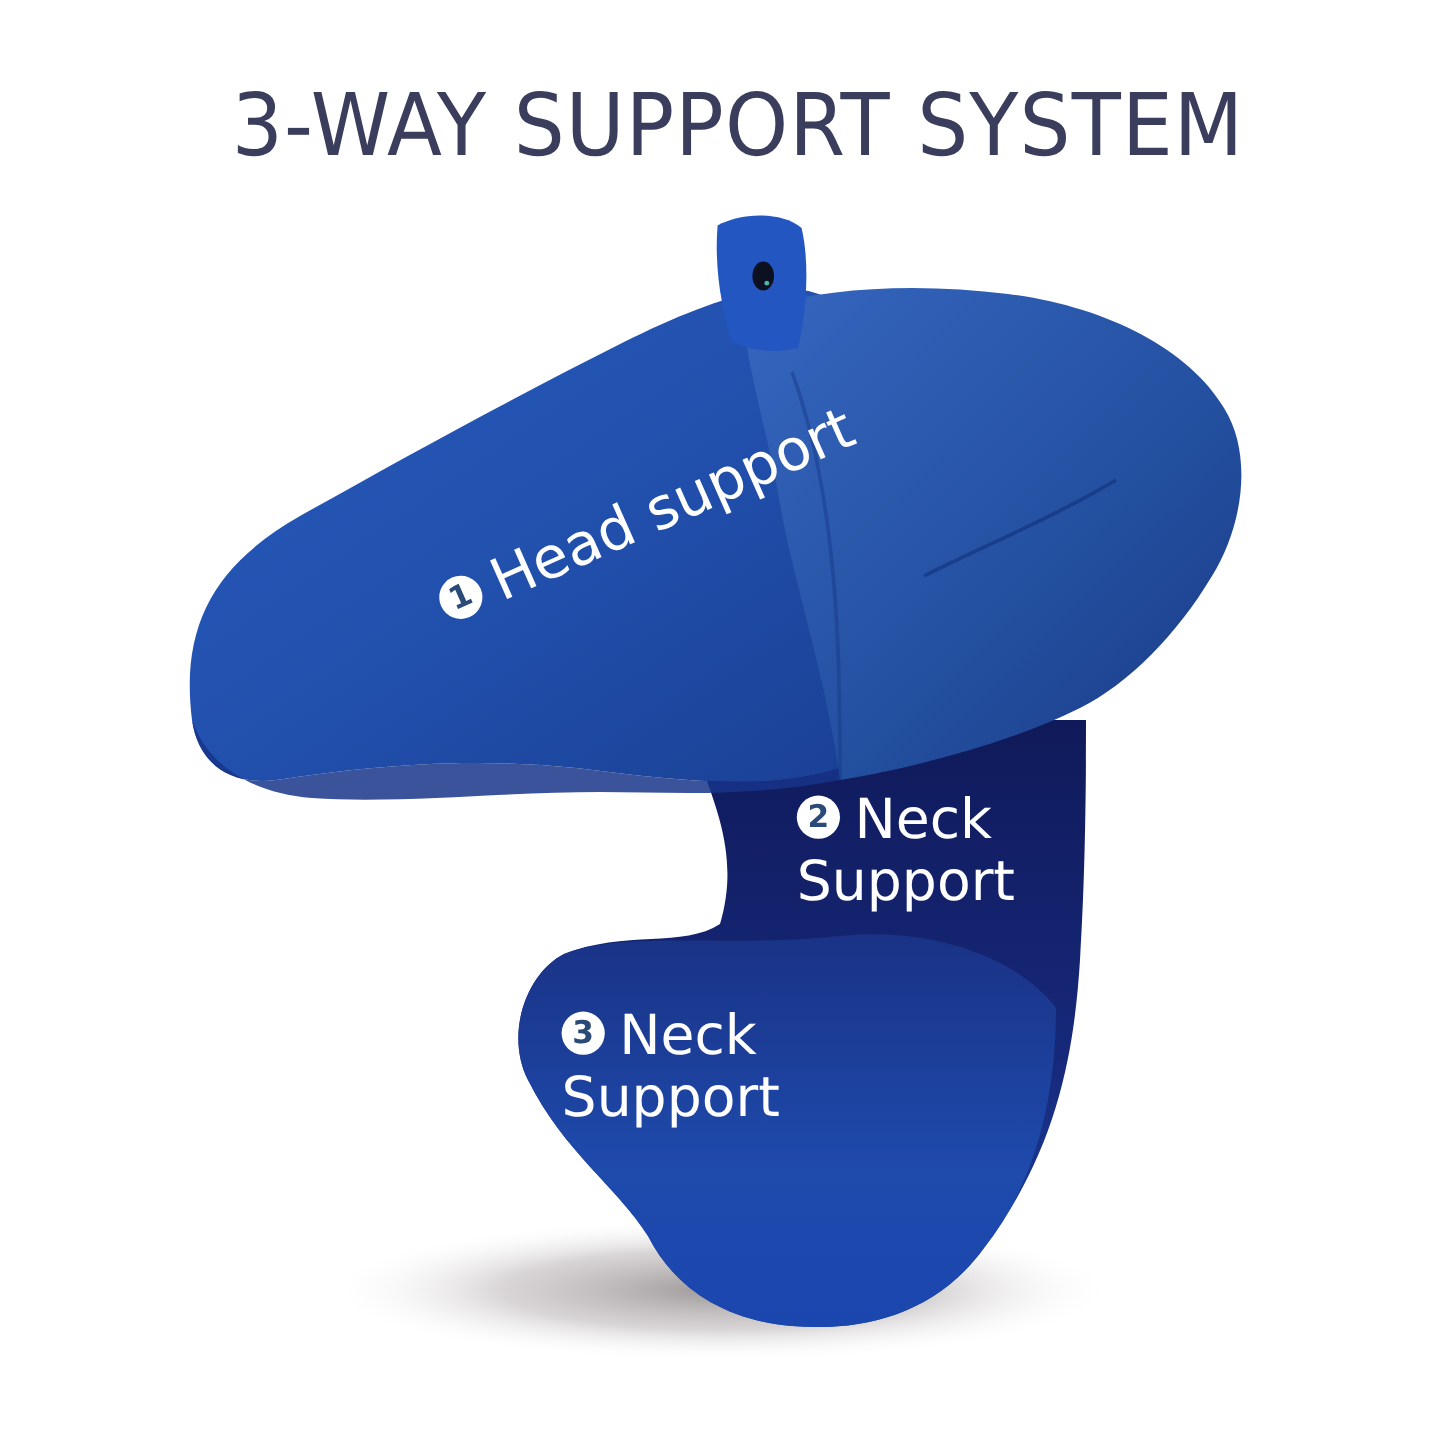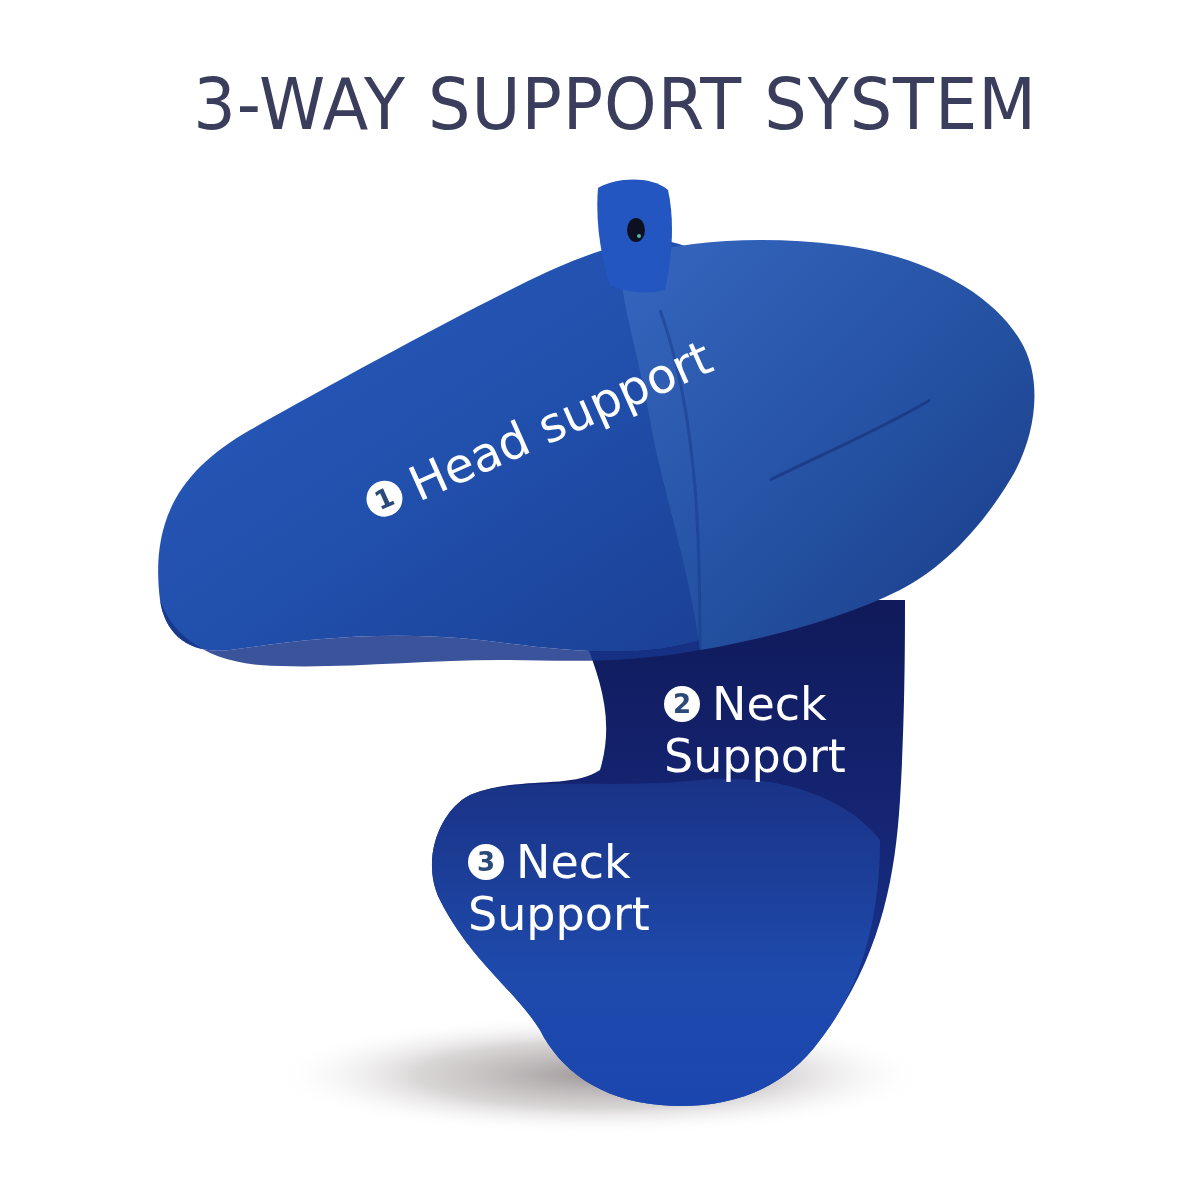--- a/index.html
+++ b/index.html
@@ -21,21 +21,21 @@
     .badge {
       display: inline-flex; align-items: center; justify-content: center;
       width: 36px; height: 36px; border-radius: 50%; background: #ffffff;
       color: #2b4a78; font-weight: bold; font-size: 26px; vertical-align: middle;
       margin-right: 12px; position: relative; top: -4px;
     }
     .label-head {
       left: 368px; top: 482px; font-size: 48px; transform-origin: 0 50%;
       transform: rotate(-24deg);
     }
-    .label-neck { left: 664px; top: 656px; font-size: 46px; line-height: 52px; margin-top: 22px; }
+    .label-neck { left: 664px; top: 656px; font-size: 46px; line-height: 52px; }
     .label-chin { left: 468px; top: 836px; font-size: 46px; line-height: 52px; }
     .line2 { display: block; }
     .label-neck .line2 { margin-left: 0; }
     .label-chin .line2 { margin-left: 0; }
   </style>
 </head>
 <body>
 
 <div class="canvas">
 

